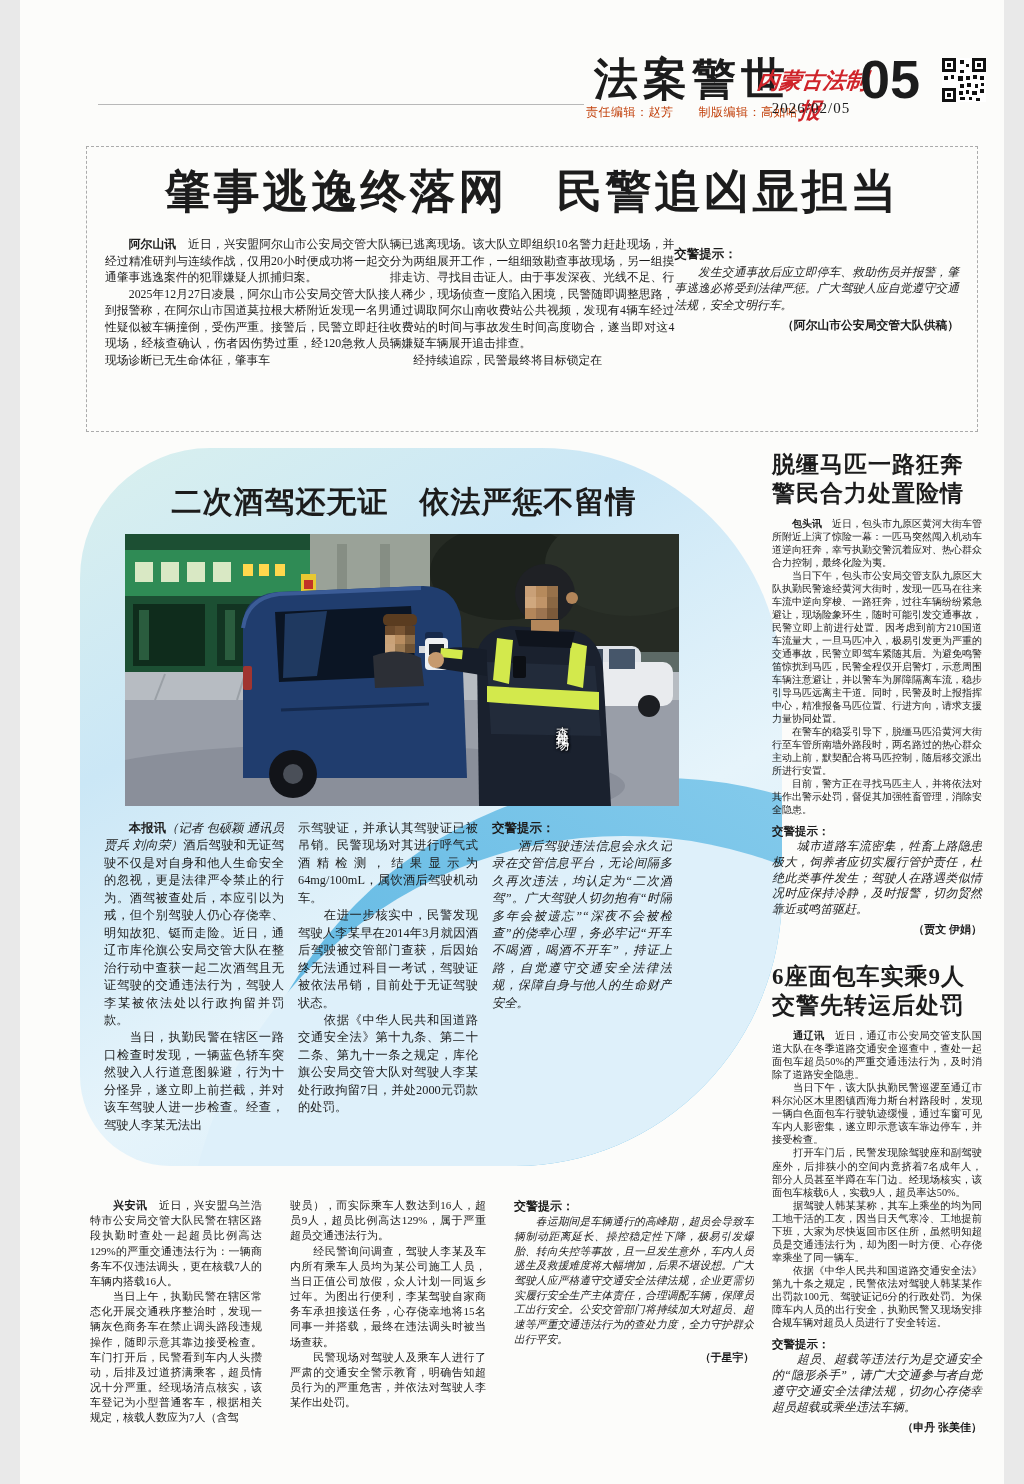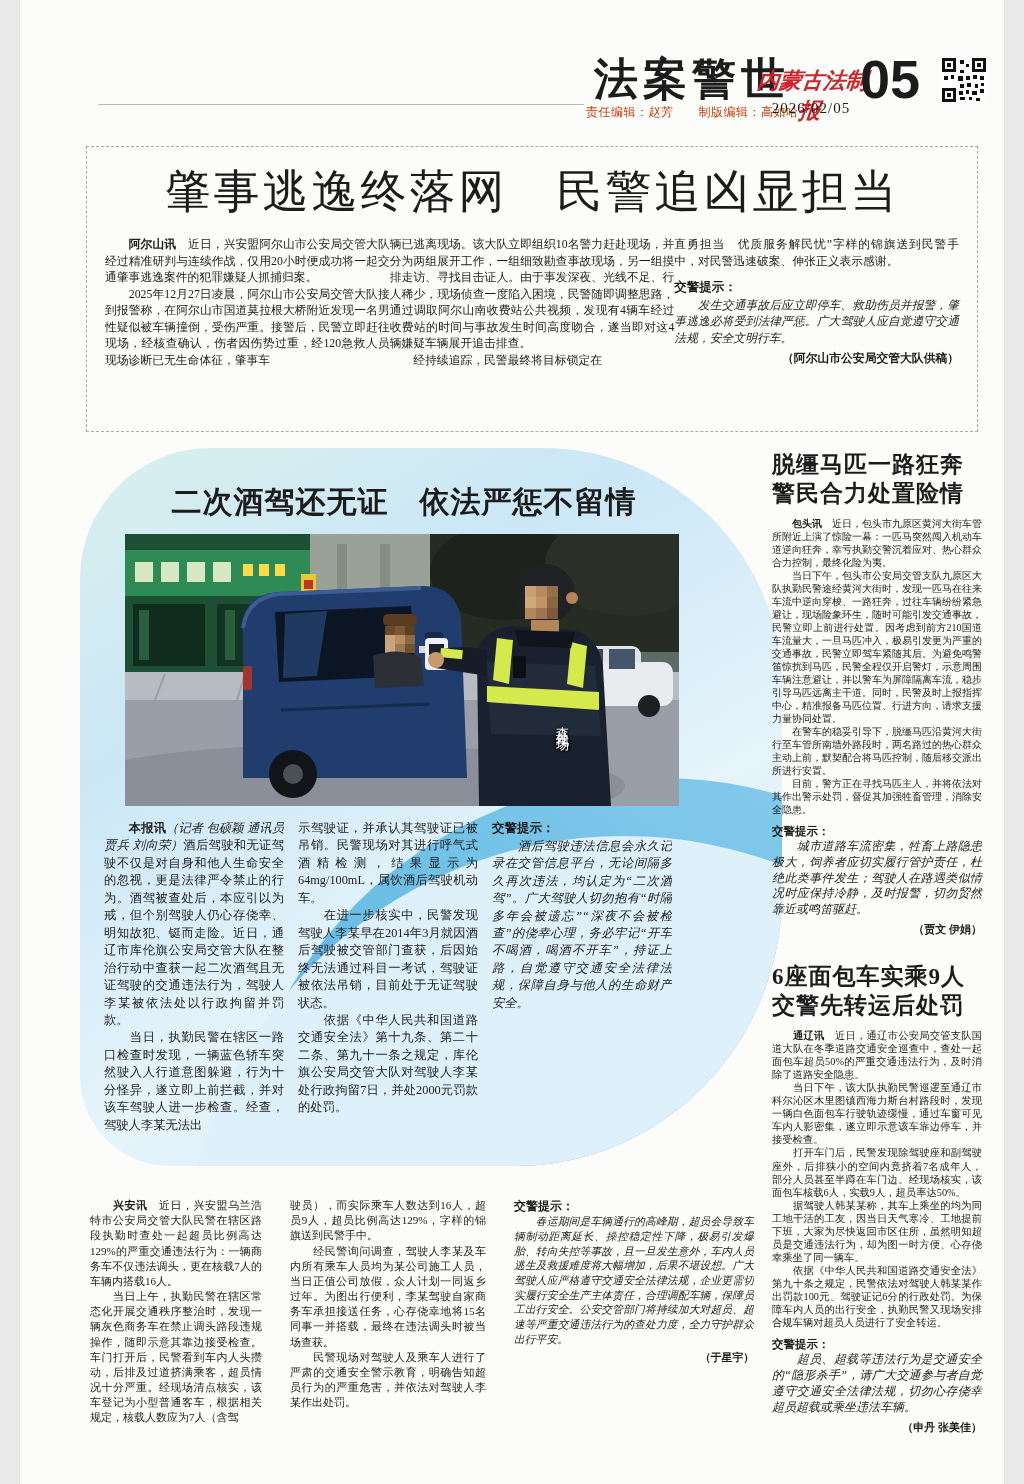--- a/index.html
+++ b/index.html
@@ -19,21 +19,21 @@
   .masthead { position:absolute; left:736px; top:66px; width:110px; text-align:center;
     color:#cf2329; font-size:22px; font-weight:900; font-style:italic; transform:skewX(-6deg); }
   .issue-date { position:absolute; left:736px; top:100px; width:110px; text-align:center; font-size:15px; letter-spacing:1px; }
   .page-number { position:absolute; left:840px; top:48px; font-size:54px; font-weight:900;
     font-family:"Liberation Sans","DejaVu Sans",sans-serif; }
   .qr { position:absolute; left:922px; top:58px; width:44px; height:44px; }
 
   
   .lead-box { position:absolute; left:66px; top:146px; width:892px; height:286px;
     border:1px dashed #ababab; overflow:hidden; }
-  .lead-headline { margin-top:14px; text-align:center; font-size:46px; font-weight:400; letter-spacing:3px; }
+  .lead-headline { margin-top:14px; text-align:center; font-size:46px; font-weight:700; letter-spacing:3px; }
   .lead-cols { display:flex; gap:0; padding:13px 18px 0 18px; }
   .lead-col { flex:1 1 0; font-size:11.8px; line-height:1.4; }
   .dateline { font-weight:bold; }
   .tip-label { font-weight:bold; font-size:12.5px; margin-top:10px; }
   .tip-text { font-style:italic; }
   .byline { text-align:right; font-weight:bold; margin-top:4px; }
 
   
   .feature { position:absolute; left:60px; top:448px; width:702px; height:718px;
     border-radius:130px 240px 38% 90px; overflow:hidden;
@@ -127,21 +127,20 @@
     <div class="lead-cols">
       <div class="lead-col just">
         <p class="para"><b class="dateline">　　阿尔山讯</b><span>　近日，兴安盟阿尔山市公安局交管大队经过精准研判与连续作战，仅用20小时便成功将一起交通肇事逃逸案件的犯罪嫌疑人抓捕归案。</span></p>
         <div class="pre">　　2025年12月27日凌晨，阿尔山市公安局交管大队接到报警称，在阿尔山市国道莫拉根大桥附近发现一名男性疑似被车辆撞倒，受伤严重。接警后，民警立即赶往现场，经核查确认，伤者因伤势过重，经120急救人员现场诊断已无生命体征，肇事车</div>
       </div>
       <div class="lead-col just">
         <div class="pre">辆已逃离现场。该大队立即组织10名警力赶赴现场，并分为两组展开工作，一组细致勘查事故现场，另一组摸排走访、寻找目击证人。由于事发深夜、光线不足、行人稀少，现场侦查一度陷入困境，民警随即调整思路，通过调取阿尔山南收费站公共视频，发现有4辆车经过收费站的时间与事故发生时间高度吻合，遂当即对这4辆嫌疑车辆展开追击排查。
 　　经持续追踪，民警最终将目标锁定在</div>
       </div>
       <div class="lead-col just">
-        <div class="pre">直勇担当　优质服务解民忧”字样的锦旗送到民警手中，对民警迅速破案、伸张正义表示感谢。</div>
         <div class="tip-label">交警提示：</div>
         <div class="tip-text just">　　发生交通事故后应立即停车、救助伤员并报警，肇事逃逸必将受到法律严惩。广大驾驶人应自觉遵守交通法规，安全文明行车。</div>
         <div class="byline">（阿尔山市公安局交管大队供稿）</div>
       </div>
     </div>
   </div>
 
   <div class="feature">
     <div class="swoosh-a"></div>
     <div class="swoosh-b"></div>
@@ -302,21 +301,21 @@
     </div>
   </div>
 
   <div class="bottom">
     <div class="bottom-cols">
       <div class="b-col1 just">
         <p class="para"><b class="dateline">　　兴安讯</b><span>　近日，兴安盟乌兰浩特市公安局交管大队民警在辖区路段执勤时查处一起超员比例高达129%的严重交通违法行为：一辆商务车不仅违法调头，更在核载7人的车辆内搭载16人。</span></p>
         <div class="pre">　　当日上午，执勤民警在辖区常态化开展交通秩序整治时，发现一辆灰色商务车在禁止调头路段违规操作，随即示意其靠边接受检查。车门打开后，民警看到车内人头攒动，后排及过道挤满乘客，超员情况十分严重。经现场清点核实，该车登记为小型普通客车，根据相关规定，核载人数应为7人（含驾</div>
       </div>
       <div class="b-col2 just">
-        <div class="pre">驶员），而实际乘车人数达到16人，超员9人，超员比例高达129%，字样的锦旗送到民警手中。
+        <div class="pre">驶员），而实际乘车人数达到16人，超员9人，超员比例高达129%，属于严重超员交通违法行为。
 　　经民警询问调查，驾驶人李某及车内所有乘车人员均为某公司施工人员，当日正值公司放假，众人计划一同返乡过年。为图出行便利，李某驾驶自家商务车承担接送任务，心存侥幸地将15名同事一并搭载，最终在违法调头时被当场查获。
 　　民警现场对驾驶人及乘车人进行了严肃的交通安全警示教育，明确告知超员行为的严重危害，并依法对驾驶人李某作出处罚。</div>
       </div>
       <div class="b-col3">
         <div class="tip-label">交警提示：</div>
         <div class="tip-text just">　　春运期间是车辆通行的高峰期，超员会导致车辆制动距离延长、操控稳定性下降，极易引发爆胎、转向失控等事故，且一旦发生意外，车内人员逃生及救援难度将大幅增加，后果不堪设想。广大驾驶人应严格遵守交通安全法律法规，企业更需切实履行安全生产主体责任，合理调配车辆，保障员工出行安全。公安交管部门将持续加大对超员、超速等严重交通违法行为的查处力度，全力守护群众出行平安。</div>
         <div class="byline">（于星宇）</div>
       </div>
     </div>
   </div>

